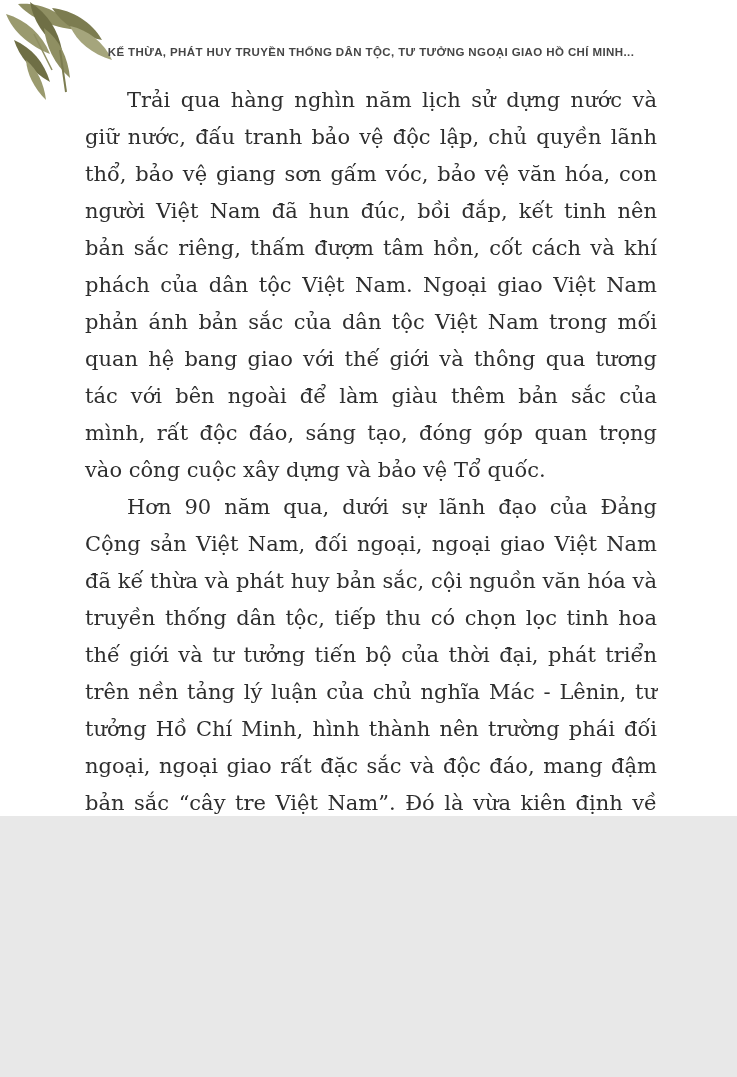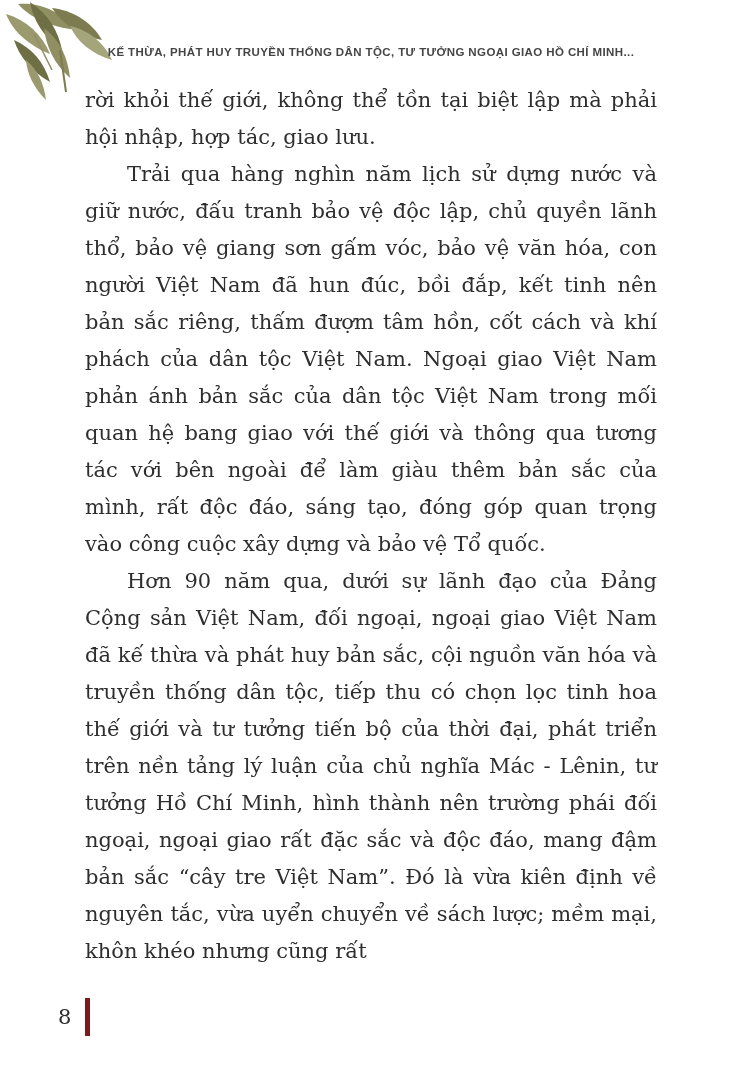--- a/index.html
+++ b/index.html
@@ -3,21 +3,21 @@
 <meta charset="utf-8">
 <style>
   html, body {
     margin: 0;
     padding: 0;
     background: #e8e8e8;
   }
   .page {
     position: relative;
     width: 737px;
-    height: 1077px;
+    height: 816px;
     margin: 0 auto;
     background: #ffffff;
     overflow: hidden;
     font-family: "DejaVu Serif", "Liberation Serif", serif;
     color: #2e2e2e;
   }
   .bamboo {
     position: absolute;
     top: 0;
     left: 0;
@@ -89,21 +89,20 @@
       <path d="M70,26 C88,30 104,42 112,60 C92,54 77,42 70,26 Z" fill="#a5a57c"></path>
       <path d="M26,60 C38,70 44,84 46,100 C34,88 27,74 26,60 Z" fill="#9a9a6e"></path>
       <path d="M60,50 L66,92" stroke="#7c7c50" stroke-width="2" fill="none"></path>
       <path d="M34,34 L52,70" stroke="#8f8f62" stroke-width="1.5" fill="none"></path>
     </g>
   </svg>
 
   <div class="running-header">KẾ THỪA, PHÁT HUY TRUYỀN THỐNG DÂN TỘC, TƯ TƯỞNG NGOẠI GIAO HỒ CHÍ MINH...</div>
 
   <div class="body-text">
-    <p class="no-indent">rời khỏi thế giới, không thể tồn tại biệt lập mà phải hội nhập, hợp tác, giao lưu.</p>
     <p>Trải qua hàng nghìn năm lịch sử dựng nước và giữ nước, đấu tranh bảo vệ độc lập, chủ quyền lãnh thổ, bảo vệ giang sơn gấm vóc, bảo vệ văn hóa, con người Việt Nam đã hun đúc, bồi đắp, kết tinh nên bản sắc riêng, thấm đượm tâm hồn, cốt cách và khí phách của dân tộc Việt Nam. Ngoại giao Việt Nam phản ánh bản sắc của dân tộc Việt Nam trong mối quan hệ bang giao với thế giới và thông qua tương tác với bên ngoài để làm giàu thêm bản sắc của mình, rất độc đáo, sáng tạo, đóng góp quan trọng vào công cuộc xây dựng và bảo vệ Tổ quốc.</p>
     <p>Hơn 90 năm qua, dưới sự lãnh đạo của Đảng Cộng sản Việt Nam, đối ngoại, ngoại giao Việt Nam đã kế thừa và phát huy bản sắc, cội nguồn văn hóa và truyền thống dân tộc, tiếp thu có chọn lọc tinh hoa thế giới và tư tưởng tiến bộ của thời đại, phát triển trên nền tảng lý luận của chủ nghĩa Mác - Lênin, tư tưởng Hồ Chí Minh, hình thành nên trường phái đối ngoại, ngoại giao rất đặc sắc và độc đáo, mang đậm bản sắc “cây tre Việt Nam”. Đó là vừa kiên định về nguyên tắc, vừa uyển chuyển về sách lược; mềm mại, khôn khéo nhưng cũng rất</p>
   </div>
 
   <div class="footer">
     <span class="page-num">8</span>
     <span class="accent-bar"></span>
   </div>
 
 </div>

